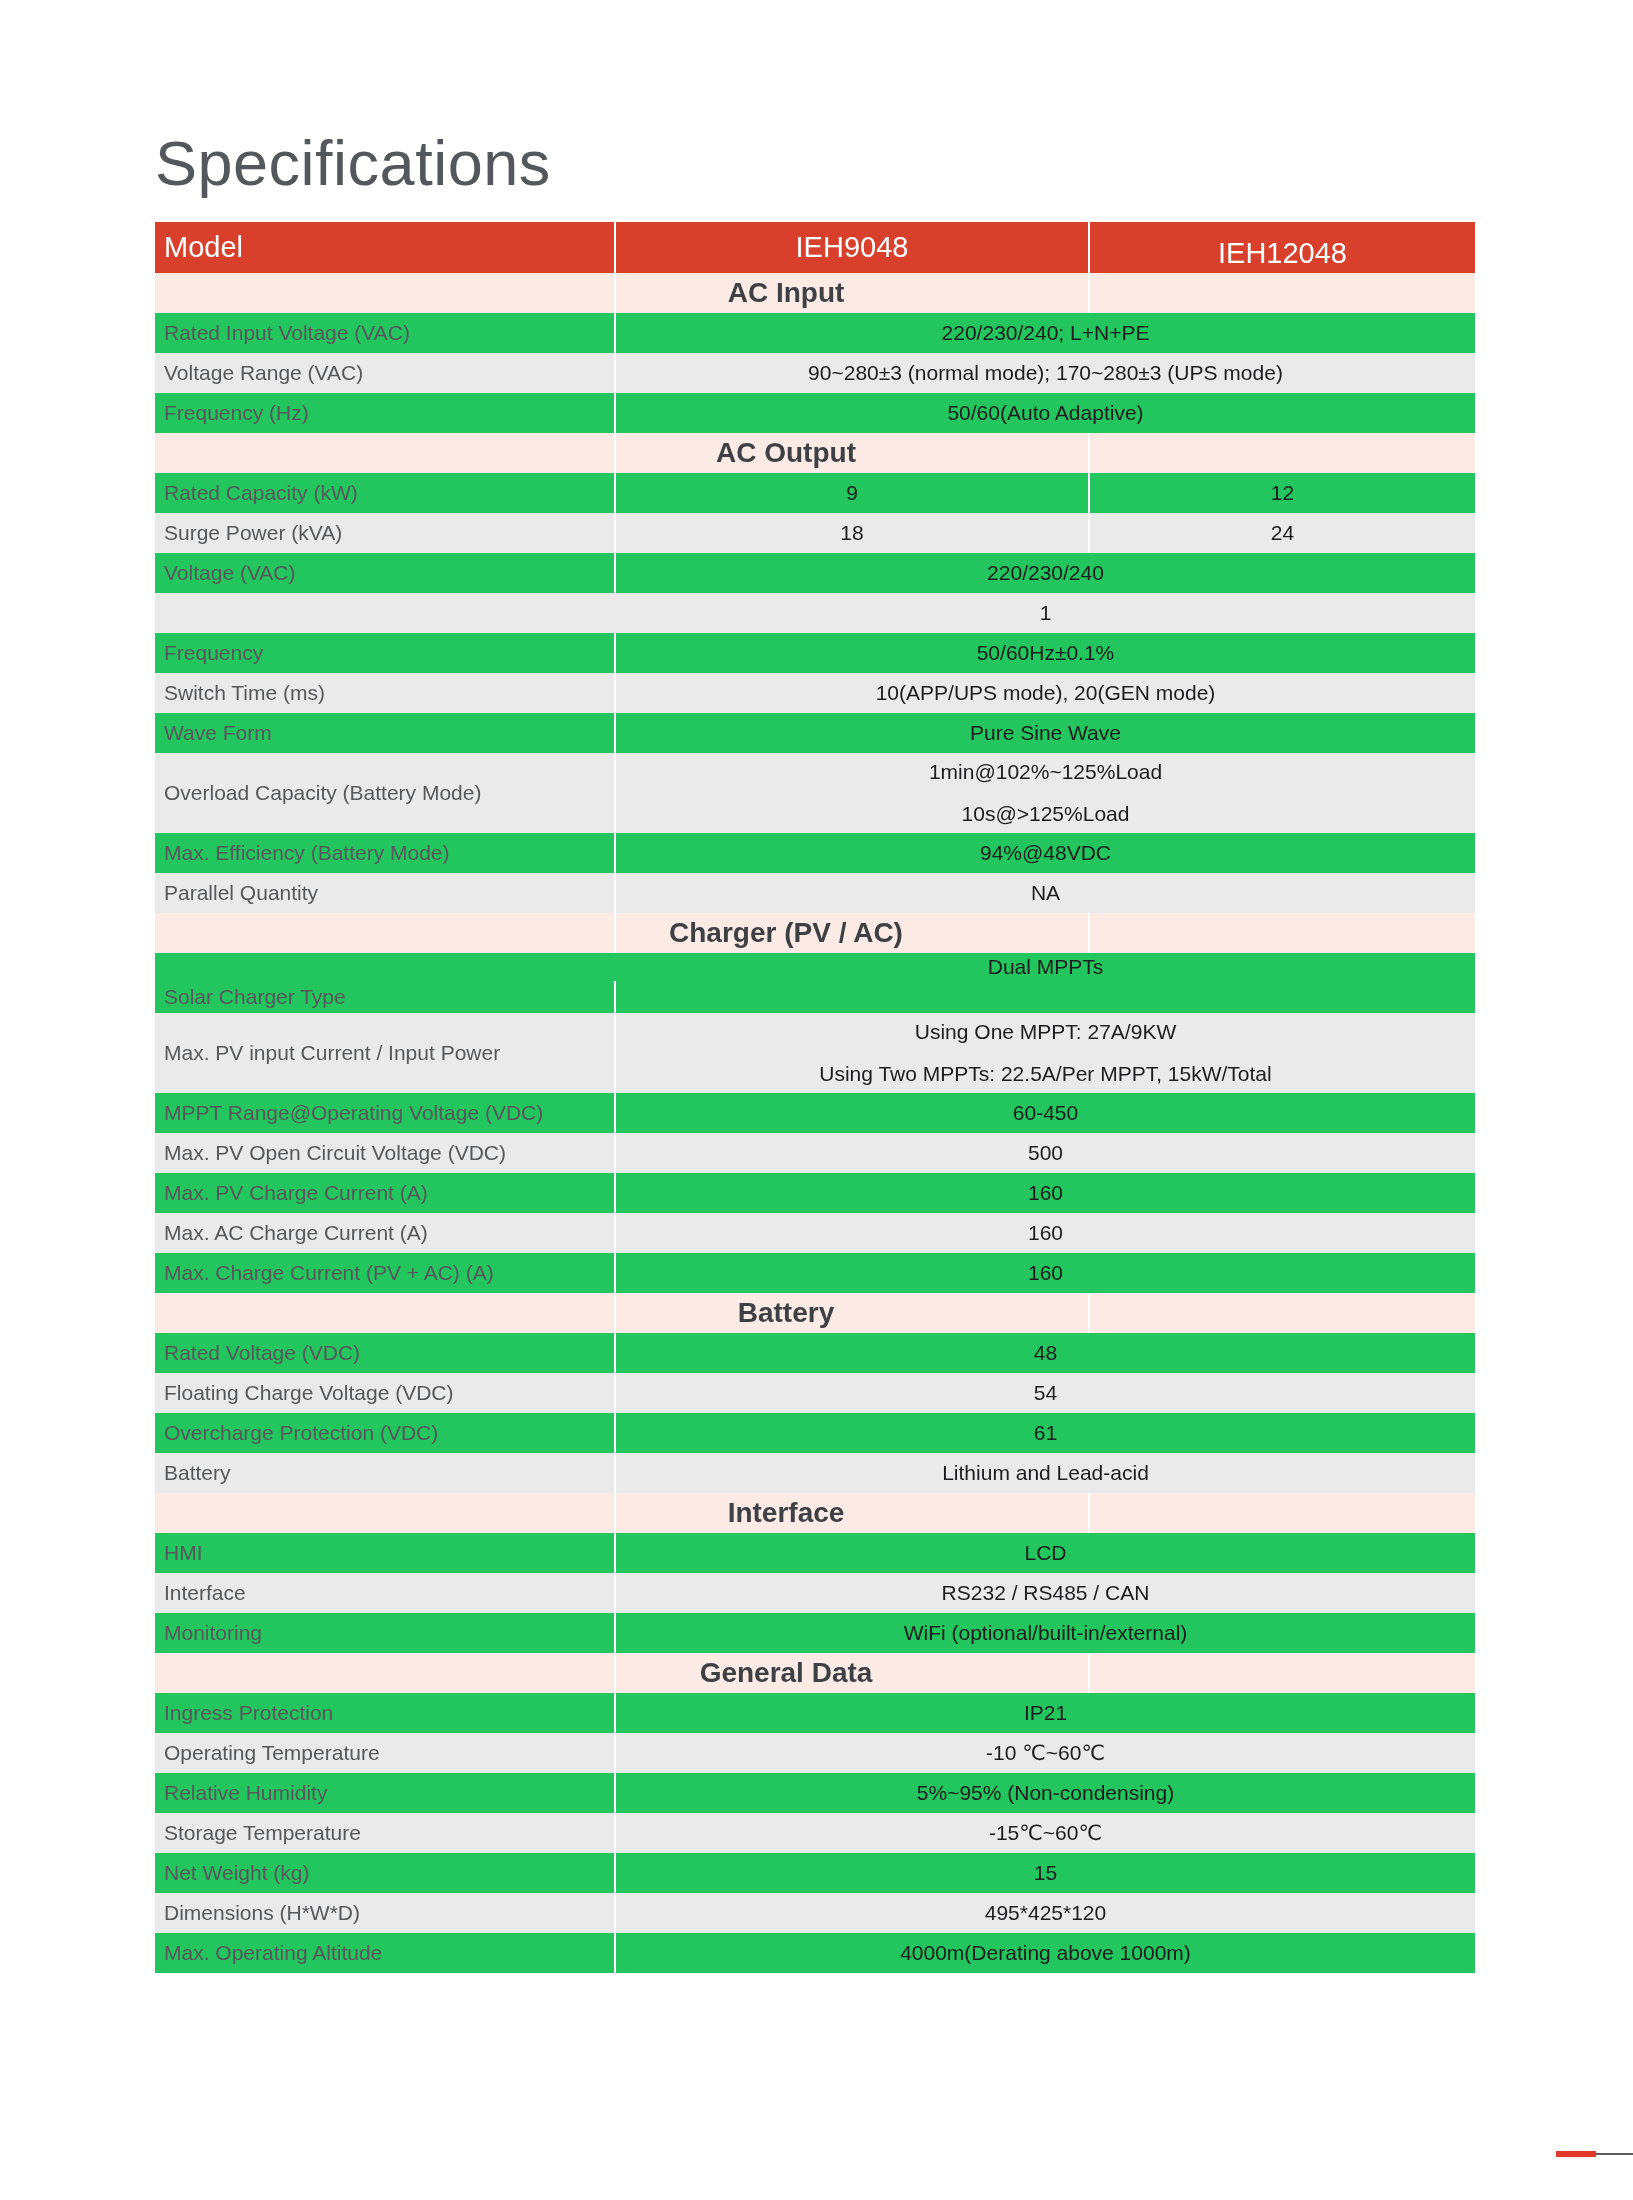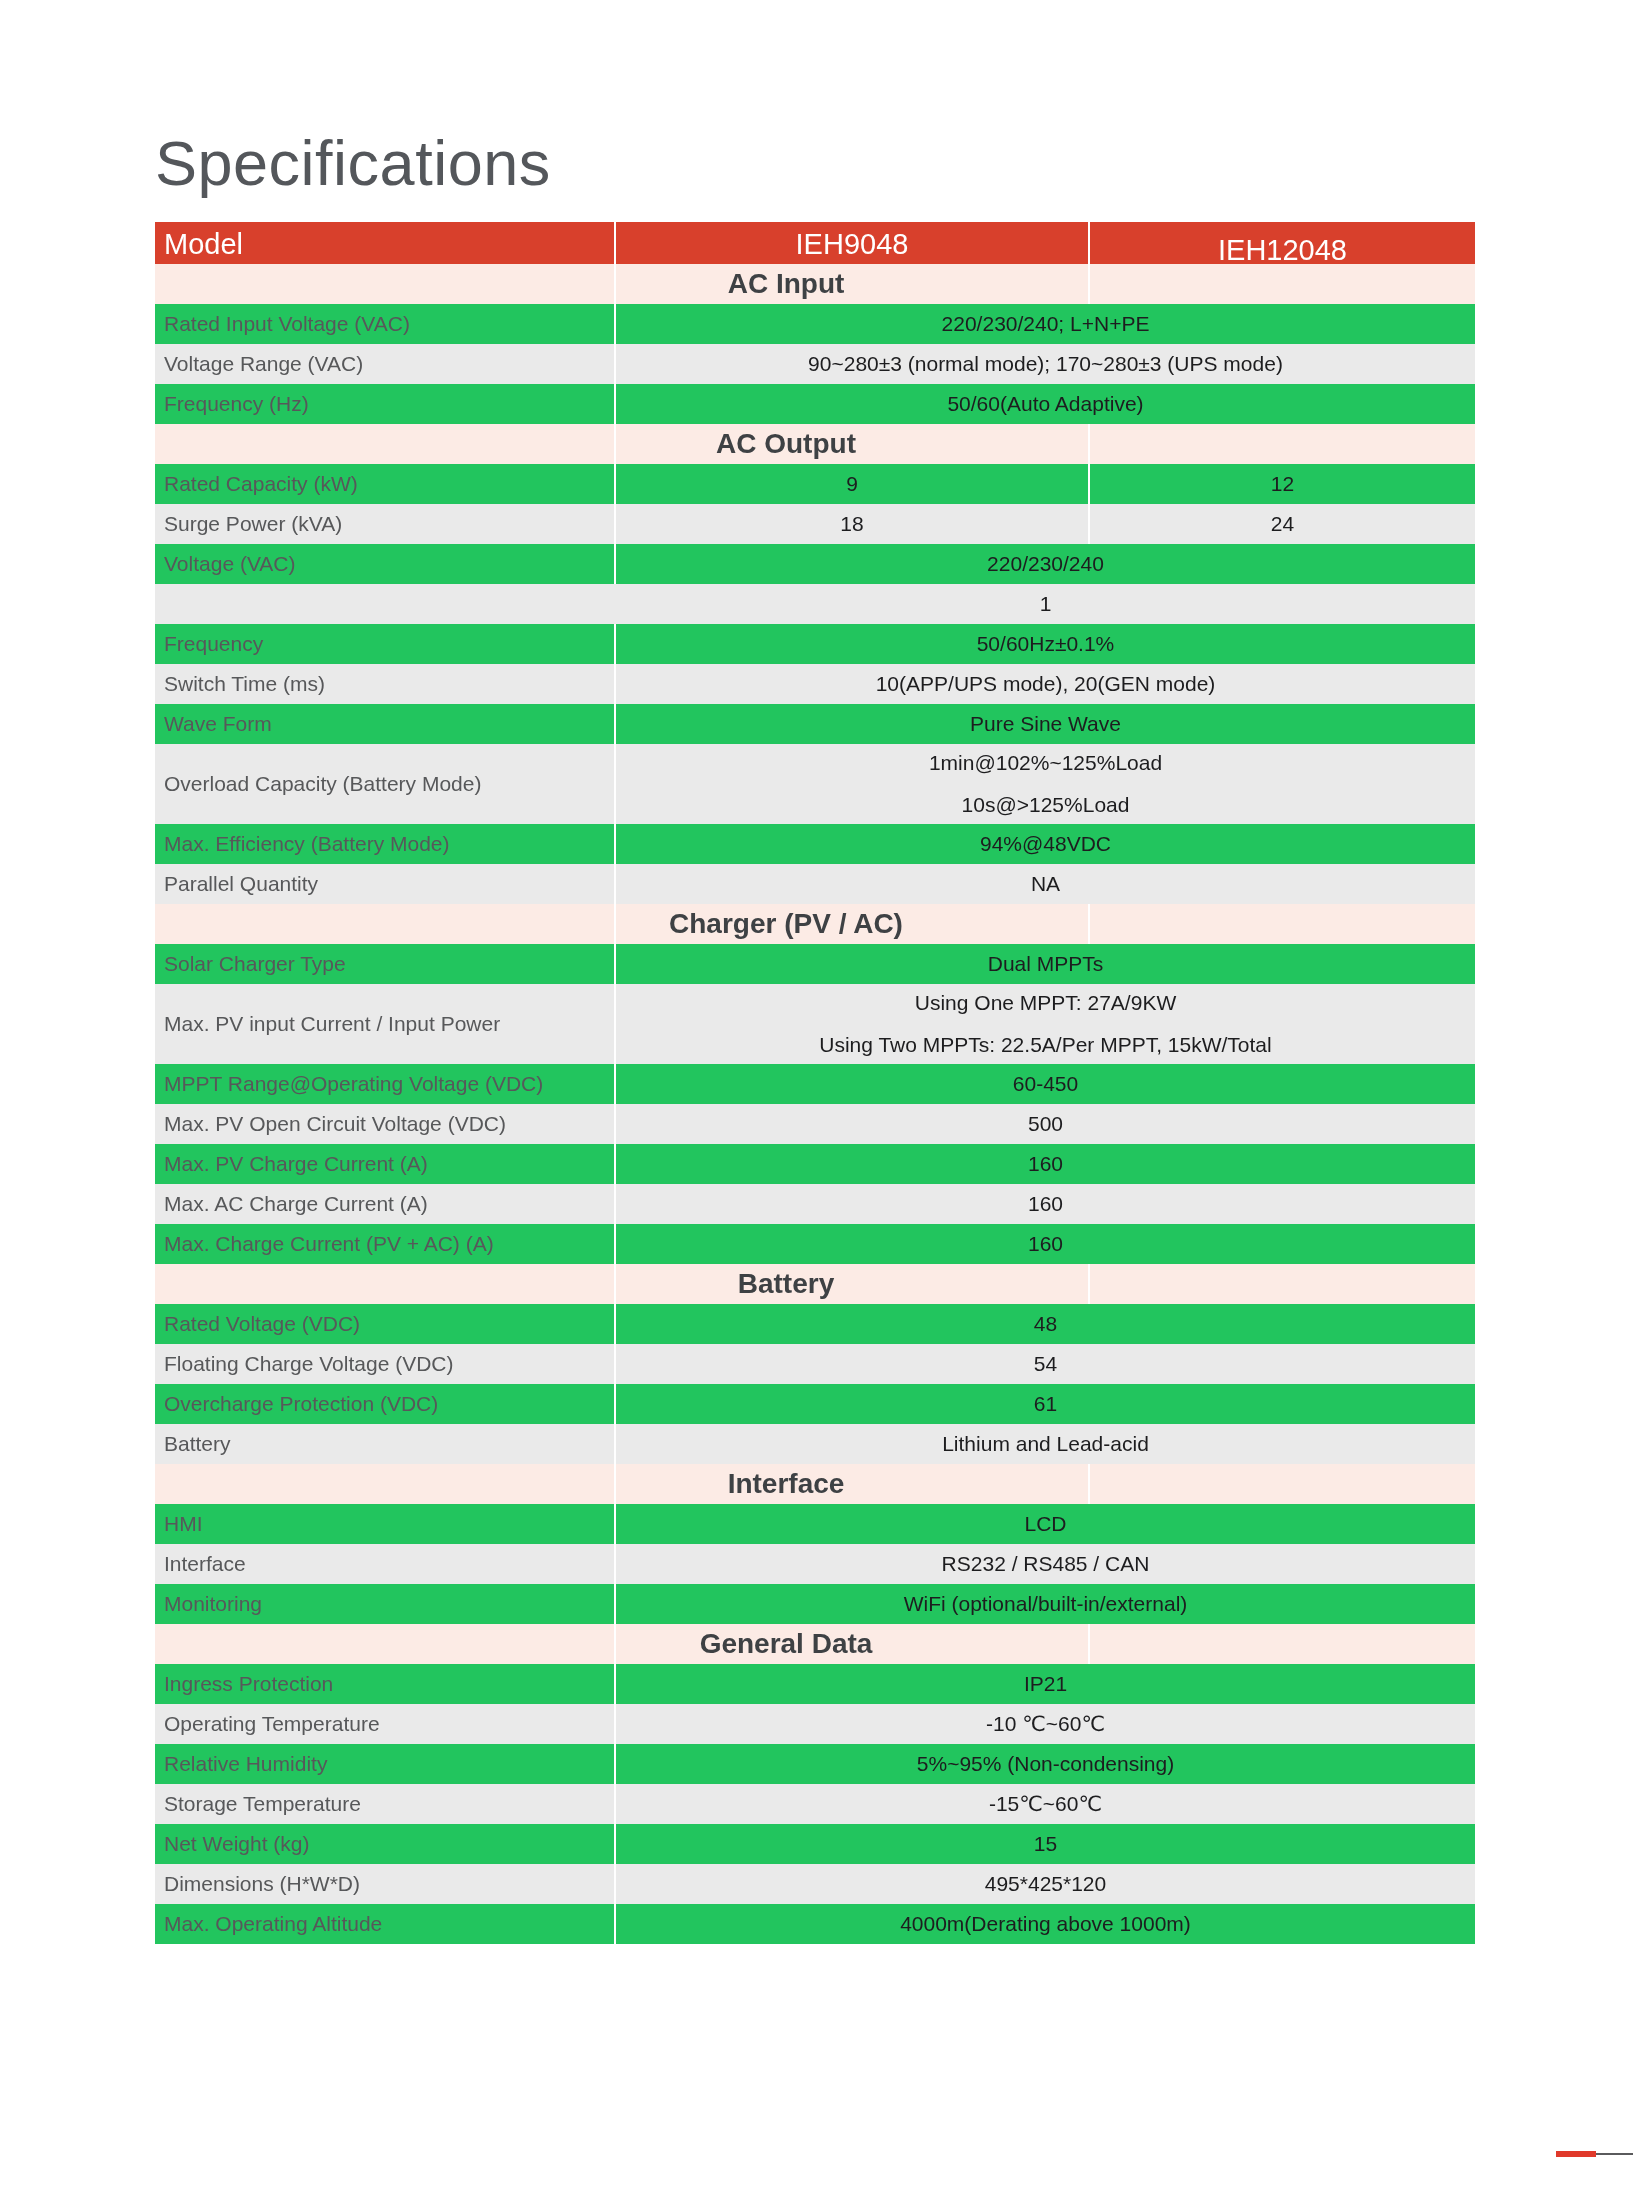--- a/index.html
+++ b/index.html
@@ -13,21 +13,21 @@
     font-size:63px;line-height:1.05;font-weight:400;
     color:#54575b;letter-spacing:0.5px;
   }
   .spec-table{position:absolute;left:155px;top:222px;width:1320px;font-size:21px;}
   .row{display:grid;grid-template-columns:461px 474px 385px;position:relative;box-sizing:border-box;}
   .c{box-sizing:border-box;display:flex;align-items:center;min-width:0;}
   .c1{border-right:2px solid #ffffff;}
   .cdiv{border-right:2px solid #ffffff;}
   .span2{grid-column:2/4;}
   
-  .header-row{height:42px;background:#d8402c;color:#ffffff;font-size:29px;}
+  .header-row{height:51px;background:#d8402c;color:#ffffff;font-size:29px;}
   .header-row .c{justify-content:center;}
   .header-row .h-model{justify-content:flex-start;padding-left:9px;}
   .header-row .h-offset{padding-top:12px;}
   
   .section-row{height:40px;background:#fcebe5;}
   .sec-label{
     position:absolute;left:0;right:58px;top:0;bottom:0;
     display:flex;align-items:center;justify-content:center;
     font-weight:bold;font-size:28px;color:#3e4144;
   }
@@ -129,22 +129,22 @@
           <div class="c c1 label">Parallel Quantity</div>
           <div class="c span2 value">NA</div>
         </div>
         <div class="row section-row">
           <div class="c c1"></div>
           <div class="c cdiv"></div>
           <div class="c"></div>
           <span class="sec-label">Charger (PV / AC)</span>
         </div>
         <div class="row data-row">
+          <div class="c span2 value">Dual MPPTs</div>
           <div class="c c1 label">Solar Charger Type</div>
-          <div class="c span2 value">Dual MPPTs</div>
         </div>
         <div class="row data-row gray tall">
           <div class="c c1 label">Max. PV input Current / Input Power</div>
           <div class="c span2 value multiline">
             <span>Using One MPPT: 27A/9KW</span>
             <span>Using Two MPPTs: 22.5A/Per MPPT, 15kW/Total</span>
           </div>
         </div>
         <div class="row data-row">
           <div class="c c1 label">MPPT Range@Operating Voltage (VDC)</div>

